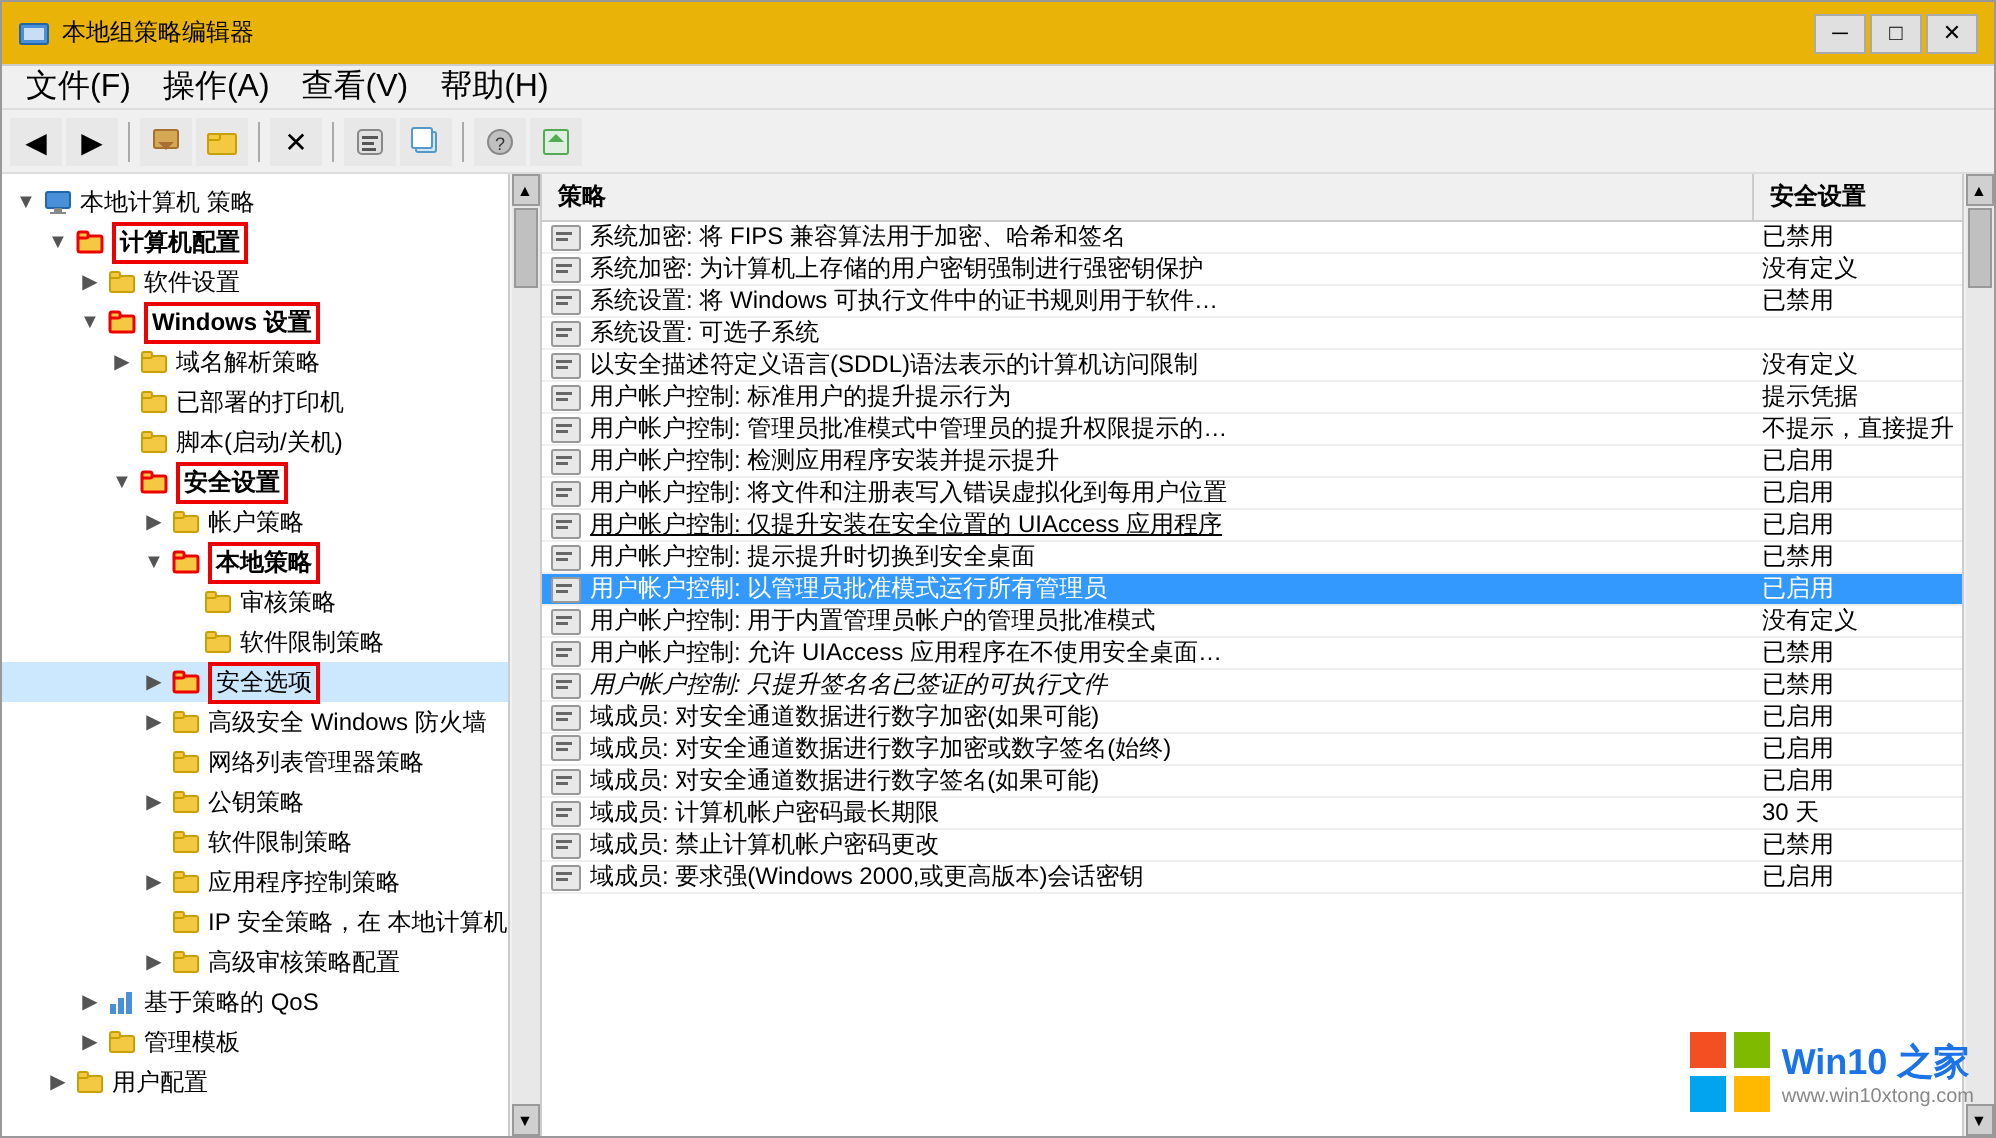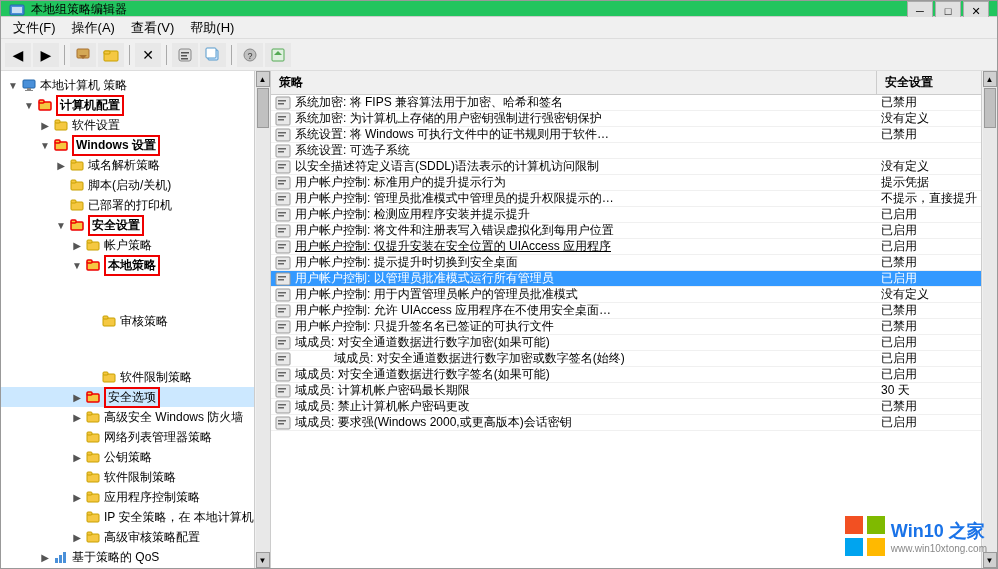--- a/index.html
+++ b/index.html
@@ -13,24 +13,24 @@
     }
     .window {
       width: 998px;
       height: 569px;
       background: #f0f0f0;
       border: 1px solid #999;
       display: flex;
       flex-direction: column;
     }
     .title-bar {
-      background: #22c55e;
-      height: 16px;
-      display: flex;
-      align-items: flex-start;
+      background: #eab308;
+      height: 32px;
+      display: flex;
+      align-items: center;
       padding: 0 8px;
       border-bottom: 1px solid #ccc;
       justify-content: space-between;
     }
     .title-bar-left {
       display: flex;
       align-items: center;
       gap: 6px;
     }
     .title-icon {
@@ -62,21 +62,21 @@
       height: 22px;
       background: #f0f0f0;
       display: flex;
       align-items: center;
       padding: 0 4px;
       border-bottom: 1px solid #ddd;
     }
     .menu-item {
       padding: 2px 8px;
       cursor: pointer;
-      font-size: 13px;
+      font-size: 16px;
     }
     .toolbar {
       height: 32px;
       background: #f0f0f0;
       display: flex;
       align-items: center;
       padding: 0 4px;
       gap: 2px;
       border-bottom: 1px solid #ddd;
     }
@@ -142,21 +142,21 @@
       justify-content: center;
     }
     .tree-label {
       font-size: 12px;
       color: #000;
     }
     .indent1 { padding-left: 20px; }
     .indent2 { padding-left: 36px; }
     .indent3 { padding-left: 52px; }
     .indent4 { padding-left: 68px; }
-    .indent5 { padding-left: 84px; margin-top: 36px; }
+    .indent5 { padding-left: 84px; }
     .right-panel {
       flex: 1;
       background: #fff;
       display: flex;
       flex-direction: column;
       overflow: hidden;
     }
     .right-header {
       display: flex;
       background: #f0f0f0;
@@ -348,32 +348,32 @@
         </div>
 
         <div class="tree-item indent3">
           <div class="tree-expand" style="visibility:hidden">▶</div>
           <div class="tree-icon">
             <svg width="14" height="14">
                 <rect x="1" y="4" width="12" height="8" rx="1" fill="#f5c842" stroke="#c8a000" stroke-width="1"></rect>
                 <rect x="1" y="2" width="5" height="3" rx="1" fill="#f5c842" stroke="#c8a000" stroke-width="1"></rect>
               </svg>
           </div>
-          <span class="tree-label">脚本(启动/关机)</span>
+          <span class="tree-label">已部署的打印机</span>
         </div>
 
         <div class="tree-item indent3">
           <div class="tree-expand" style="visibility:hidden">▶</div>
           <div class="tree-icon">
             <svg width="14" height="14">
                 <rect x="1" y="4" width="12" height="8" rx="1" fill="#f5c842" stroke="#c8a000" stroke-width="1"></rect>
                 <rect x="1" y="2" width="5" height="3" rx="1" fill="#f5c842" stroke="#c8a000" stroke-width="1"></rect>
               </svg>
           </div>
-          <span class="tree-label">已部署的打印机</span>
+          <span class="tree-label">脚本(启动/关机)</span>
         </div>
 
         <div class="tree-item indent3">
           <div class="tree-expand">▼</div>
           <div class="tree-icon">
             <svg width="14" height="14">
                 <rect x="1" y="4" width="12" height="8" rx="1" fill="#f5c842" stroke="#e00" stroke-width="1.5"></rect>
                 <rect x="1" y="2" width="5" height="3" rx="1" fill="#f5c842" stroke="#e00" stroke-width="1.5"></rect>
               </svg>
           </div>
@@ -749,39 +749,39 @@
           </div>
           <div class="right-row">
             <div class="right-cell" style="display: flex; align-items: center; flex: 1 1 0%; min-width: 0px;">
               <span style="display: inline-flex; align-items: center; margin-right: 4px; flex-shrink: 0;">
                 <svg width="16" height="16">
                   <rect x="1" y="2" width="14" height="12" rx="1" fill="#e8e8e8" stroke="#999" stroke-width="1"></rect>
                   <rect x="3" y="5" width="8" height="1.5" fill="#666"></rect>
                   <rect x="3" y="8" width="6" height="1.5" fill="#666"></rect>
                 </svg>
               </span>
-              <span style="overflow: hidden; text-overflow: ellipsis; white-space: nowrap;">用户帐户控制: 只提升签名名已签证的可执行文件</span>
+              <span style="overflow: hidden; text-overflow: ellipsis; white-space: nowrap; font-style: italic;">用户帐户控制: 只提升签名名已签证的可执行文件</span>
             </div>
             <div class="right-cell" style="width: 120px; flex-shrink: 0;">已禁用</div>
           </div>
           <div class="right-row">
             <div class="right-cell" style="display: flex; align-items: center; flex: 1 1 0%; min-width: 0px;">
               <span style="display: inline-flex; align-items: center; margin-right: 4px; flex-shrink: 0;">
                 <svg width="16" height="16">
                   <rect x="1" y="2" width="14" height="12" rx="1" fill="#e8e8e8" stroke="#999" stroke-width="1"></rect>
                   <rect x="3" y="5" width="8" height="1.5" fill="#666"></rect>
                   <rect x="3" y="8" width="6" height="1.5" fill="#666"></rect>
                 </svg>
               </span>
               <span style="overflow: hidden; text-overflow: ellipsis; white-space: nowrap;">域成员: 对安全通道数据进行数字加密(如果可能)</span>
             </div>
             <div class="right-cell" style="width: 120px; flex-shrink: 0;">已启用</div>
           </div>
           <div class="right-row">
-            <div class="right-cell" style="display: flex; align-items: flex-end; flex: 1 1 0%; min-width: 0px; gap: 39px;">
+            <div class="right-cell" style="display: flex; align-items: flex-start; flex: 1 1 0%; min-width: 0px;">
               <span style="display: inline-flex; align-items: center; margin-right: 4px; flex-shrink: 0;">
                 <svg width="16" height="16">
                   <rect x="1" y="2" width="14" height="12" rx="1" fill="#e8e8e8" stroke="#999" stroke-width="1"></rect>
                   <rect x="3" y="5" width="8" height="1.5" fill="#666"></rect>
                   <rect x="3" y="8" width="6" height="1.5" fill="#666"></rect>
                 </svg>
               </span>
               <span style="overflow: hidden; text-overflow: ellipsis; white-space: nowrap;">域成员: 对安全通道数据进行数字加密或数字签名(始终)</span>
             </div>
             <div class="right-cell" style="width: 120px; flex-shrink: 0;">已启用</div>

